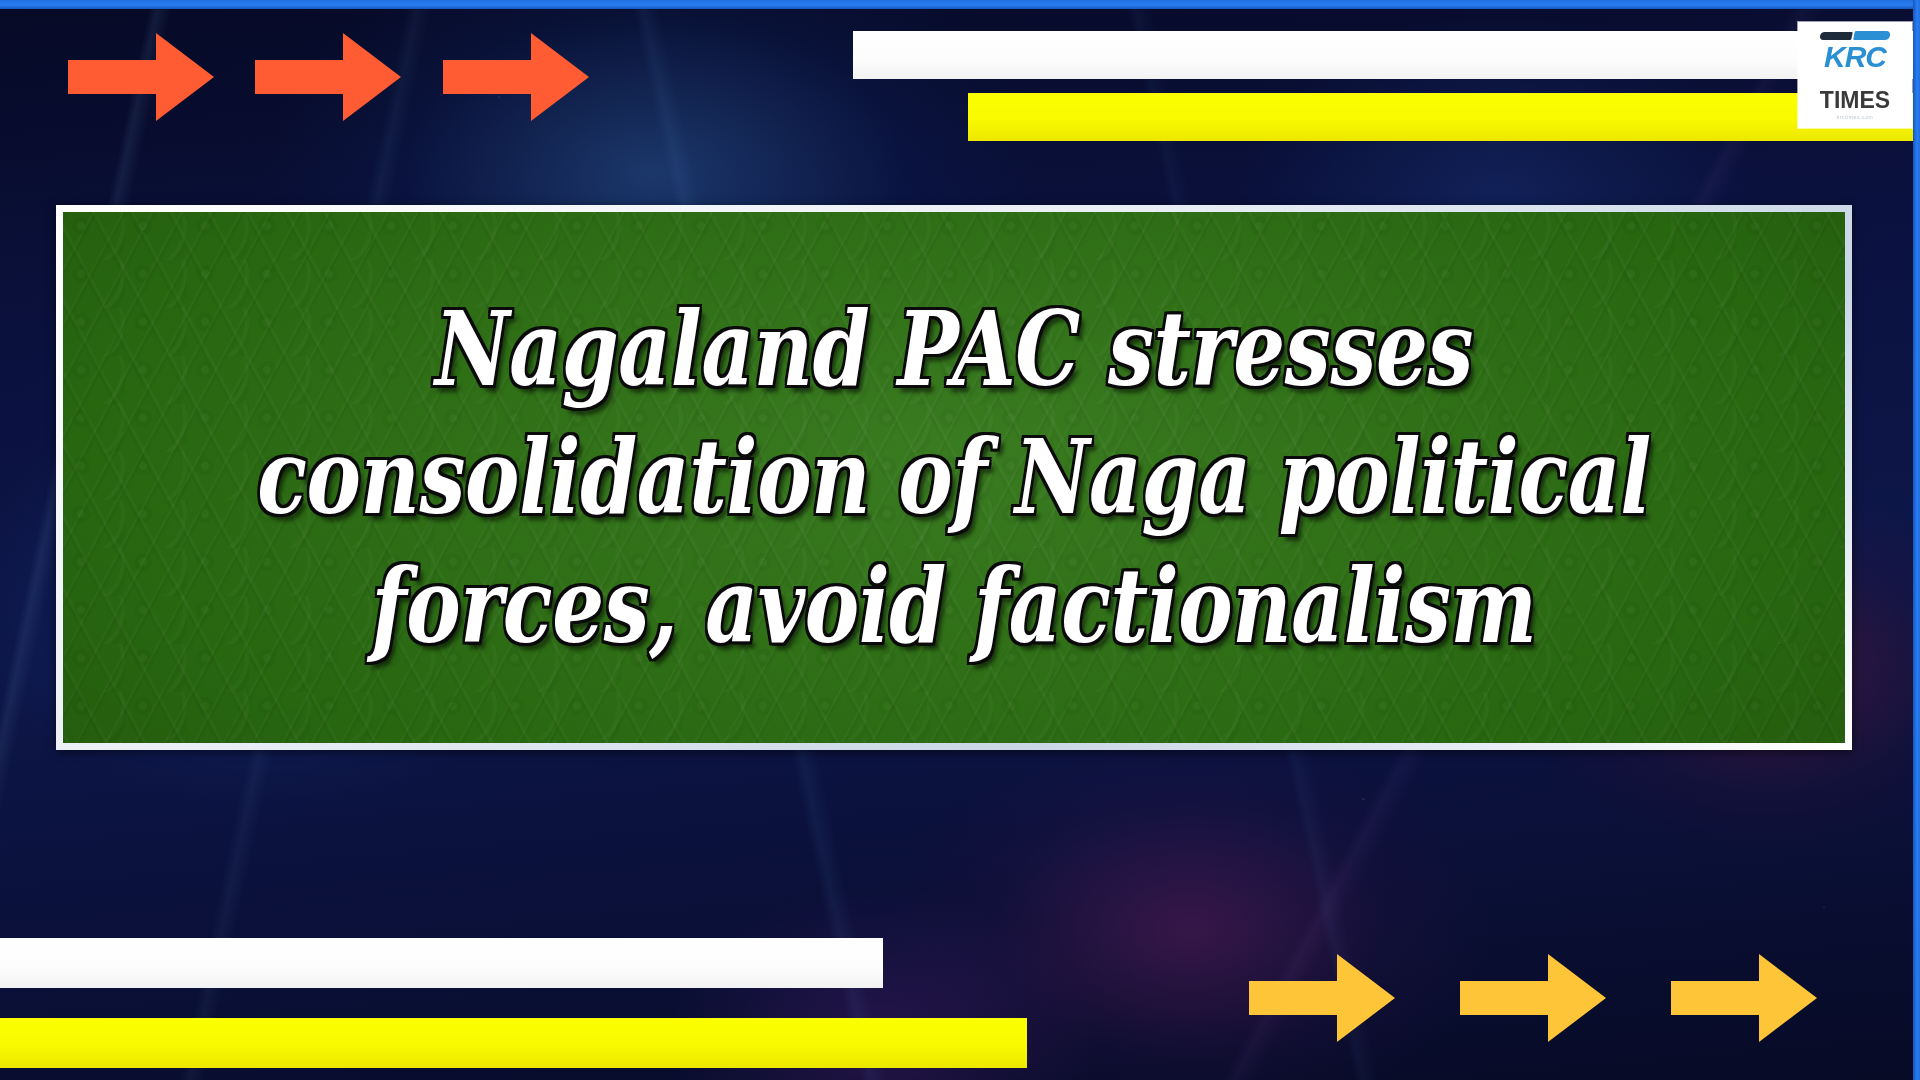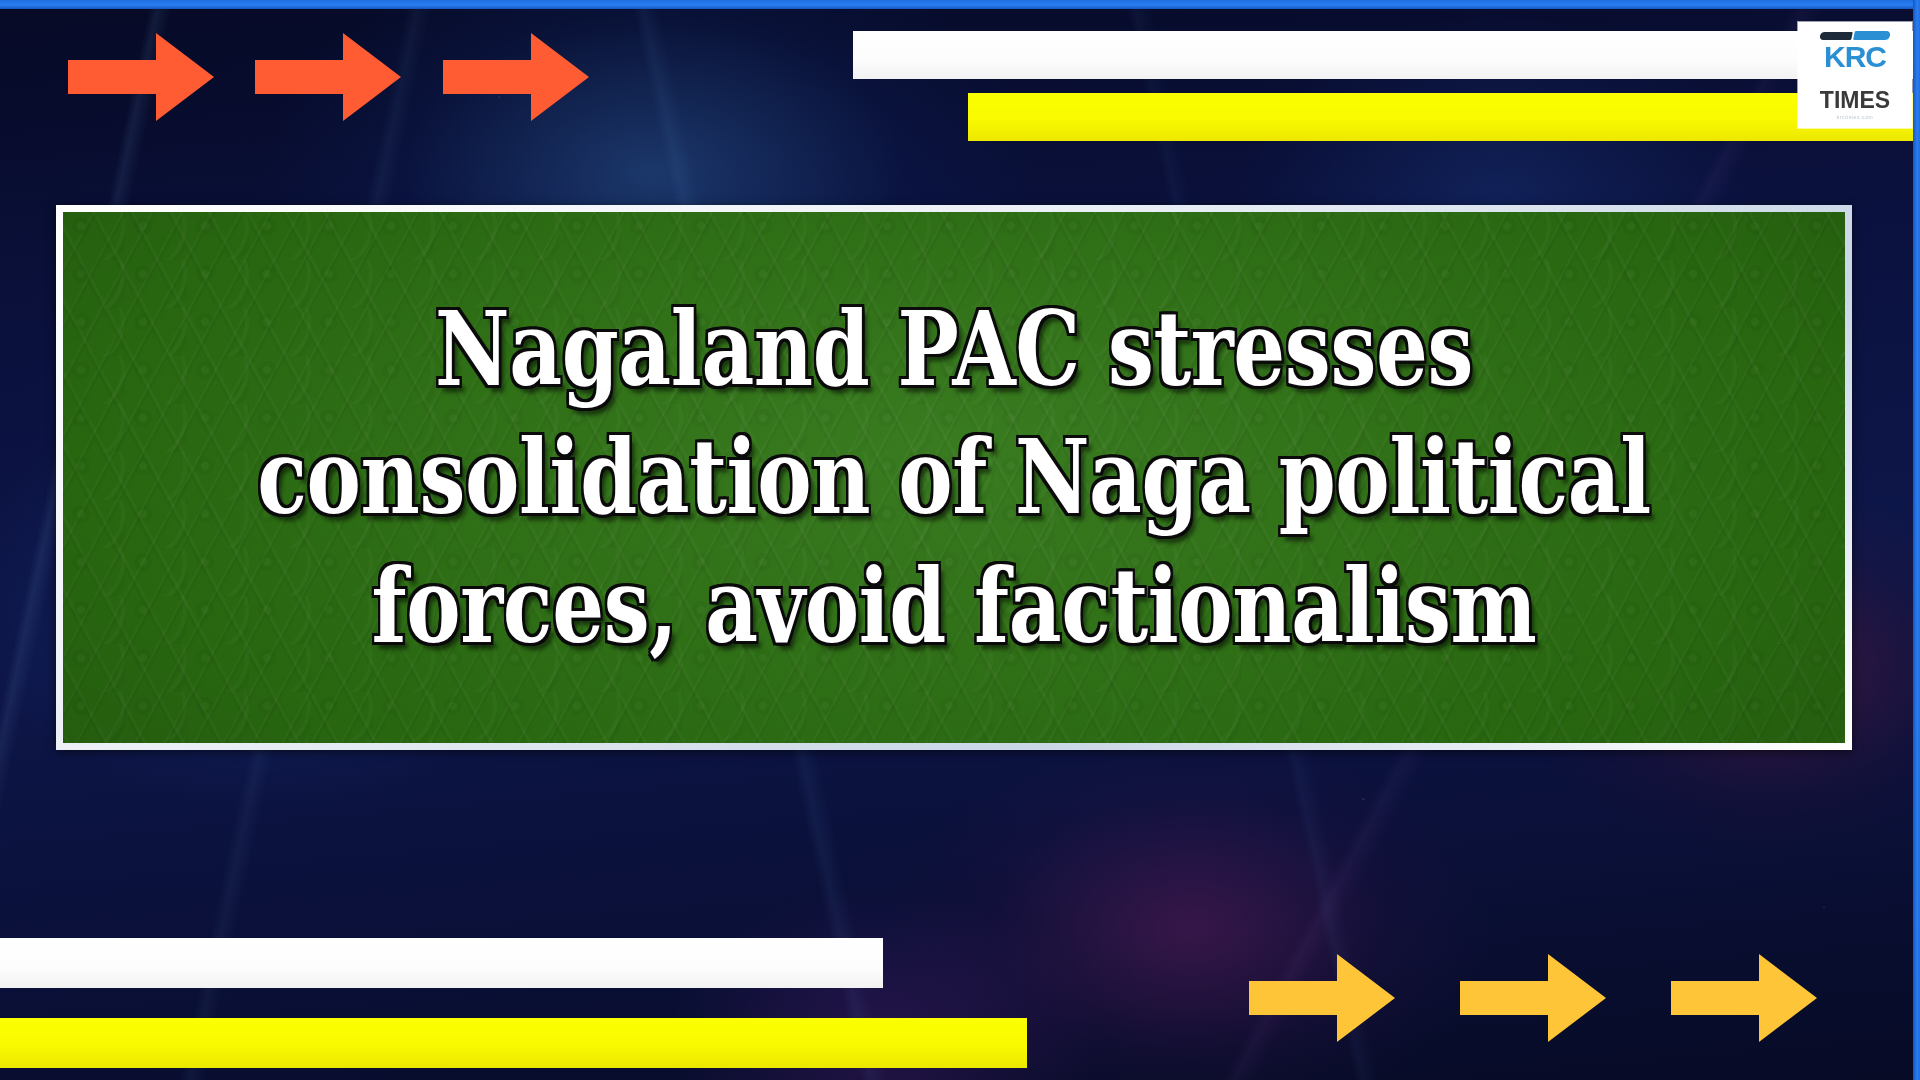--- a/index.html
+++ b/index.html
@@ -127,20 +127,21 @@
     transform: skewX(-12deg);
   }
   .logo-krc {
     font-family: "Liberation Sans", sans-serif;
     font-weight: 700;
     font-size: 30px;
     line-height: 0.95;
     letter-spacing: -1px;
     color: #2b8fd4;
     position: relative;
+    font-style: italic;
   }
   .logo-times {
     font-family: "Liberation Sans", sans-serif;
     font-weight: 700;
     font-size: 23px;
     line-height: 1;
     letter-spacing: 0px;
     color: #3a3a3a;
     margin-top: 18px;
   }
@@ -167,20 +168,21 @@
   }
   .headline-inner {
     position: relative;
     width: 100%;
     height: 100%;
     background-color: #2d7312;
     overflow: hidden;
     display: flex;
     align-items: center;
     justify-content: flex-end;
+    font-style: italic;
   }
   .headline-texture {
     position: absolute;
     inset: 0;
     opacity: 0.55;
     background-image:
       repeating-linear-gradient(118deg,
         rgba(255,255,255,0.055) 0px, rgba(255,255,255,0.055) 2px,
         rgba(0,0,0,0.055) 2px, rgba(0,0,0,0.055) 5px,
         rgba(255,255,255,0.0) 5px, rgba(255,255,255,0.0) 26px),

